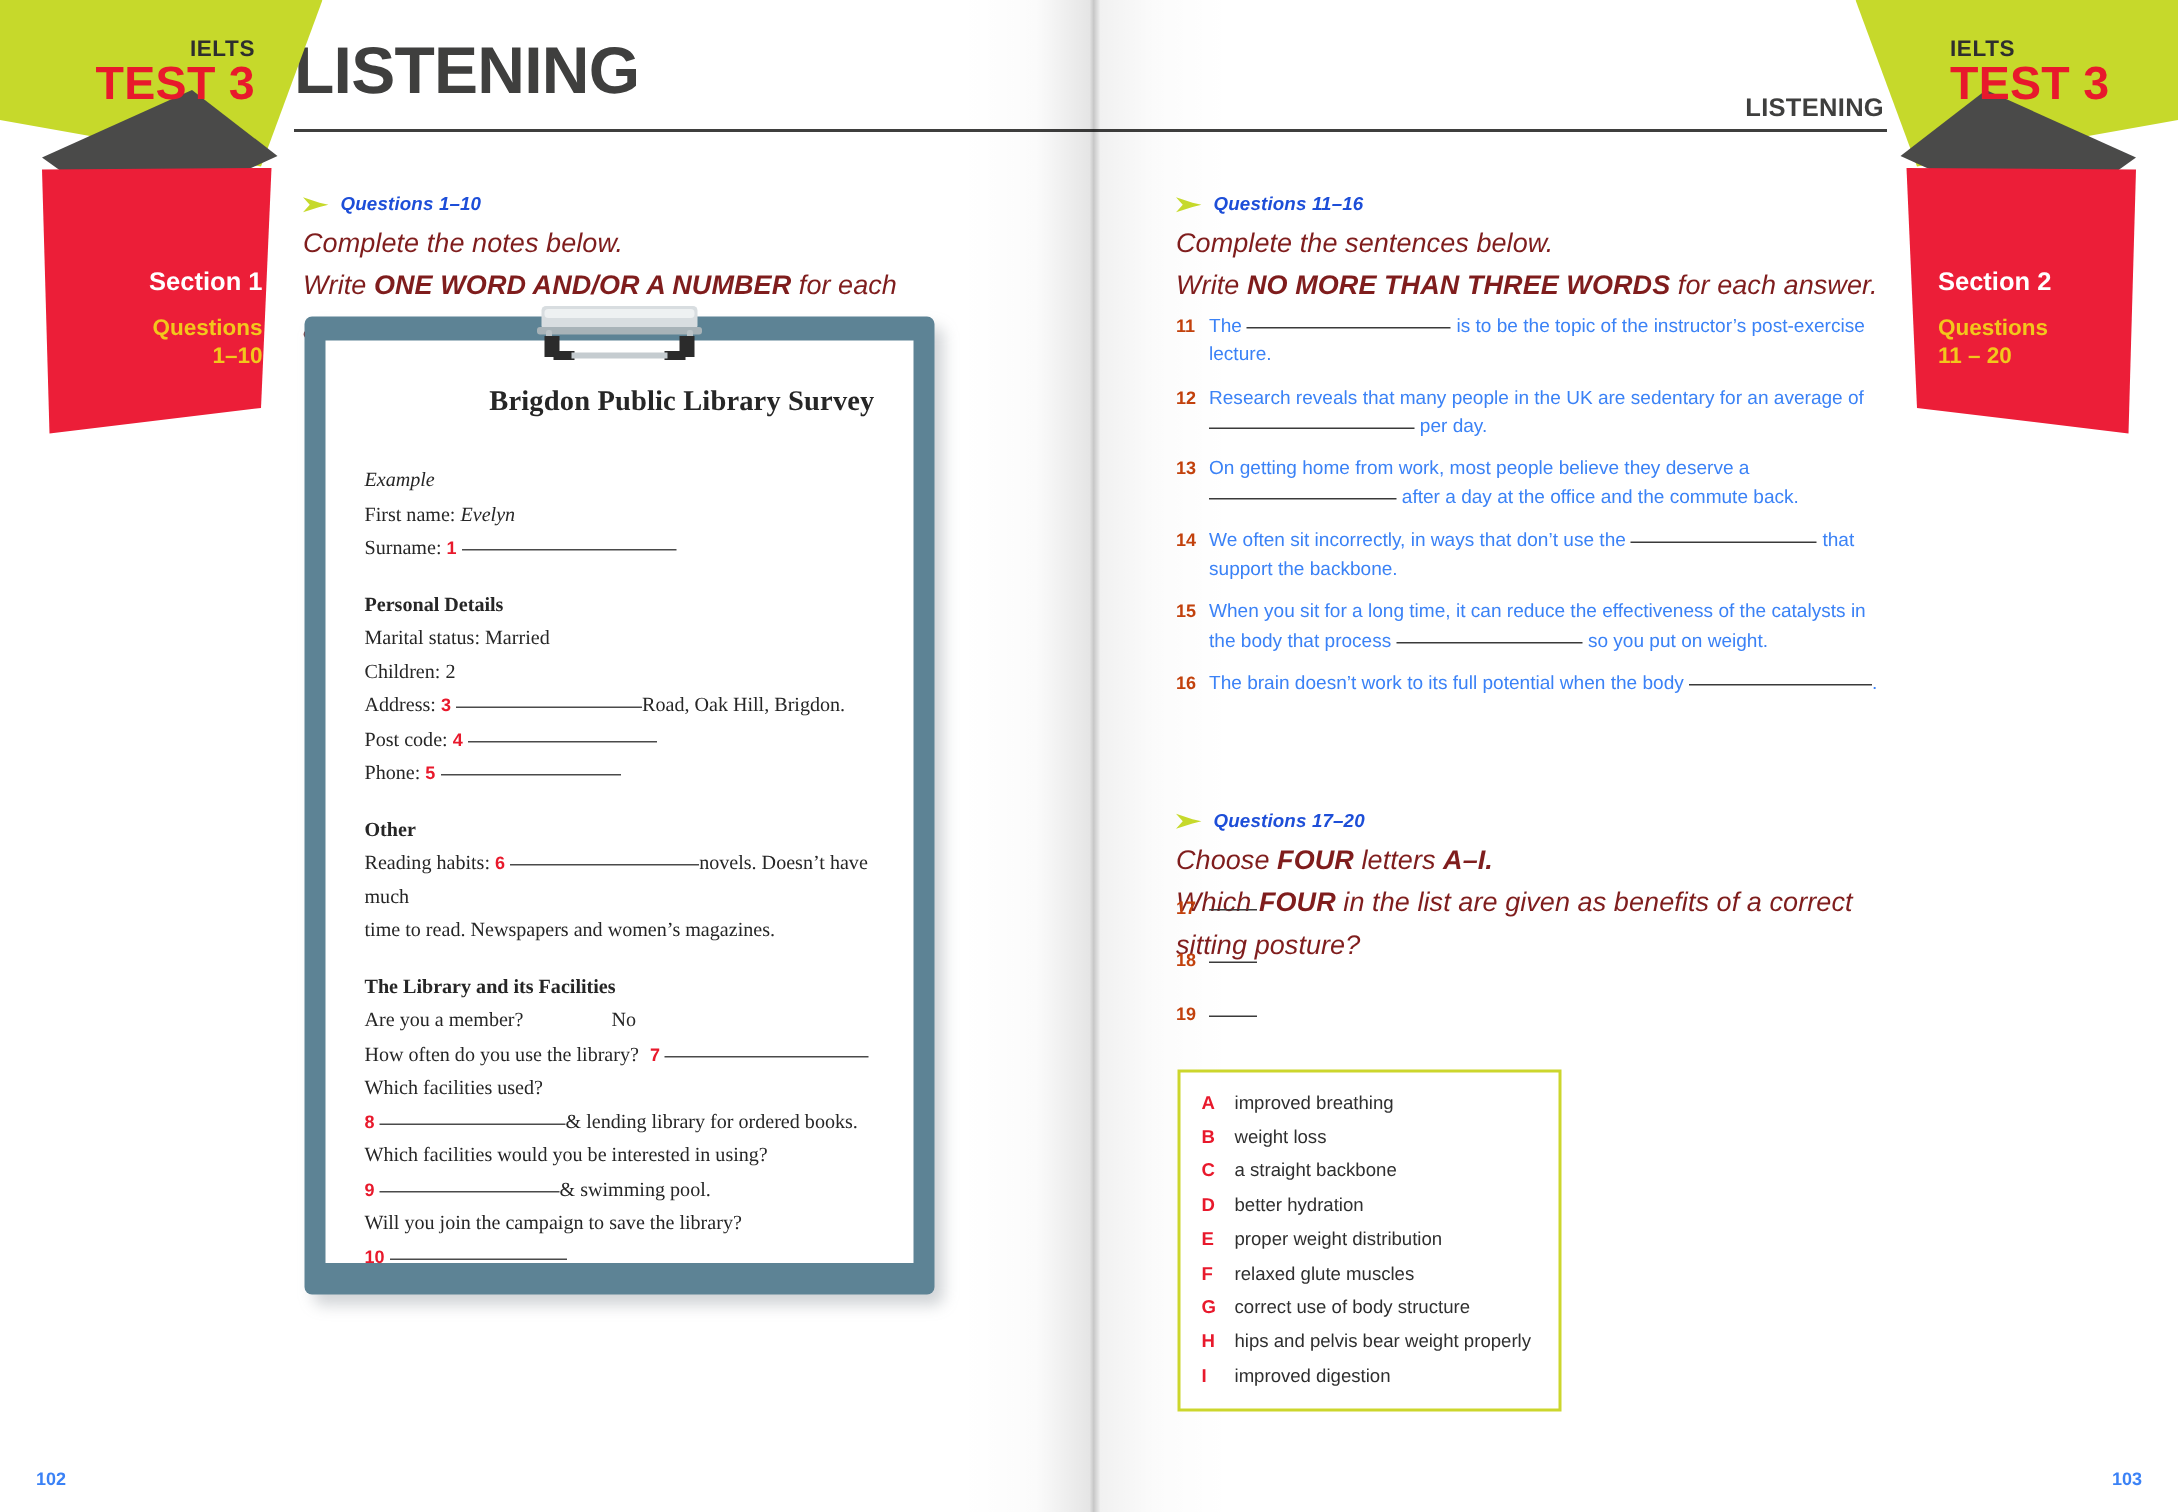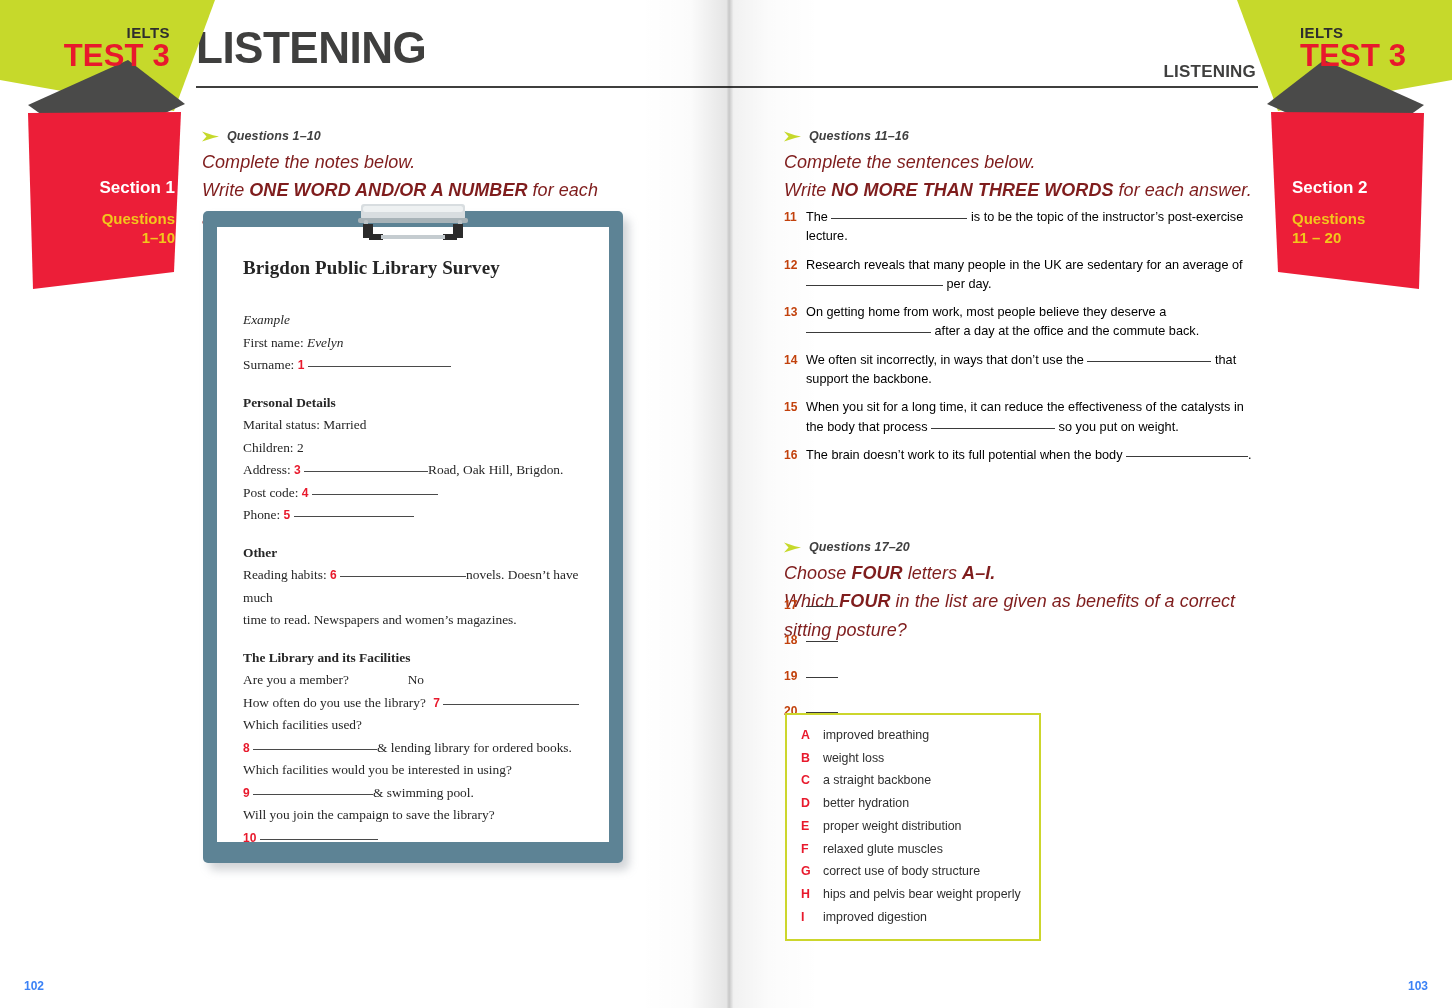--- a/index.html
+++ b/index.html
@@ -97,21 +97,21 @@
 
   
   .instr { position:absolute; z-index:6; }
   .instr-l { left:202px; top:129px; width:430px; }
   .instr-r1 { left:784px; top:129px; width:480px; }
   .instr-r2 { left:784px; top:540px; width:480px; }
 
   .qhead { display:flex; align-items:center; gap:8px; margin-bottom:5px; }
   .arrow-ico { width:17px; height:13px; flex:0 0 17px; }
   .qhead-label {
-    font-size:12.5px; font-weight:bold; font-style:italic; color:#404040;
+    font-size:12.5px; font-weight:bold; font-style:italic; color:#1d4ed8;
     letter-spacing:.1px;
   }
   .instr-line {
     font-size:18px; font-style:italic; color:#7f1d1d;
     line-height:1.58; letter-spacing:.05px;
   }
   .instr-line b { font-weight:bold; font-style:italic; }
 
   
   .clipboard {
@@ -133,21 +133,21 @@
   .cb-clip { position:absolute; left:142px; top:-7px; width:136px; height:46px; z-index:3; }
 
   .cb-inner {
     position:absolute; left:14px; top:16px; width:392px; height:615px;
     padding:30px 26px 0 26px;
     font-family:"Liberation Serif", serif;
     color:#262626;
     z-index:4;
   }
   .cb-title {
-    font-size:19px; font-weight:bold; text-align:left; margin-bottom:30px;
+    font-size:19px; font-weight:bold; text-align:right; margin-bottom:30px;
     letter-spacing:.1px;
   }
   .cb-row { font-size:13.4px; line-height:1.68; }
   .cb-row.ital { font-style:italic; }
   .cb-sec { font-size:13.4px; font-weight:bold; margin-top:15px; line-height:1.68; }
   .qn { color:#e8192c; font-weight:bold; font-family:"Liberation Sans", sans-serif; font-size:12px; }
   .blank {
     display:inline-block; border-bottom:1px solid #4a4a4a;
     vertical-align:2px; height:12px;
   }
@@ -156,21 +156,21 @@
   .qlist { position:absolute; z-index:6; }
   .qlist-a { left:784px; top:208px; width:478px; }
   .qlist-b { left:784px; top:596px; width:478px; }
 
   .qitem { display:flex; margin-bottom:9px; }
   .qitem .num {
     flex:0 0 22px; font-size:12px; font-weight:bold; color:#c2410c;
     line-height:1.52;
   }
   .qitem .txt {
-    font-size:12.7px; color:#000000; line-height:1.52; letter-spacing:.01px;
+    font-size:12.7px; color:#3b82f6; line-height:1.52; letter-spacing:.01px;
   }
   .qitem.wide { margin-bottom:16px; }
   .blank2 {
     display:inline-block; border-bottom:1px solid #3a3a3a;
     vertical-align:2px; height:11px;
   }
 
   
   .optbox {
     position:absolute; left:785px; top:713px; width:256px;
@@ -404,24 +404,20 @@
     <div class="txt"><span class="blank2" style="width:32px"></span></div>
   </div>
   <div class="qitem wide">
     <div class="num">18</div>
     <div class="txt"><span class="blank2" style="width:32px"></span></div>
   </div>
   <div class="qitem wide">
     <div class="num">19</div>
     <div class="txt"><span class="blank2" style="width:32px"></span></div>
   </div>
-  <div class="qitem wide">
-    <div class="num">20</div>
-    <div class="txt"><span class="blank2" style="width:32px"></span></div>
-  </div>
 </div>
 
 <div class="optbox">
   <div class="optrow">
     <div class="L">A</div>
     <div class="T">improved breathing</div>
   </div>
   <div class="optrow">
     <div class="L">B</div>
     <div class="T">weight loss</div>

